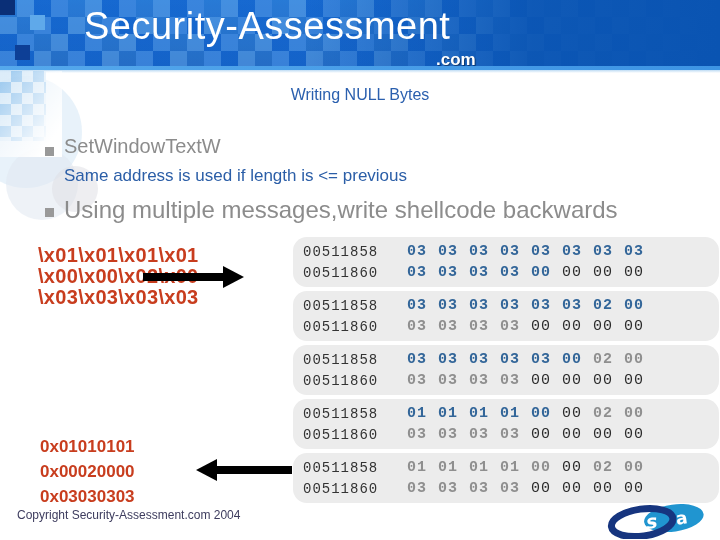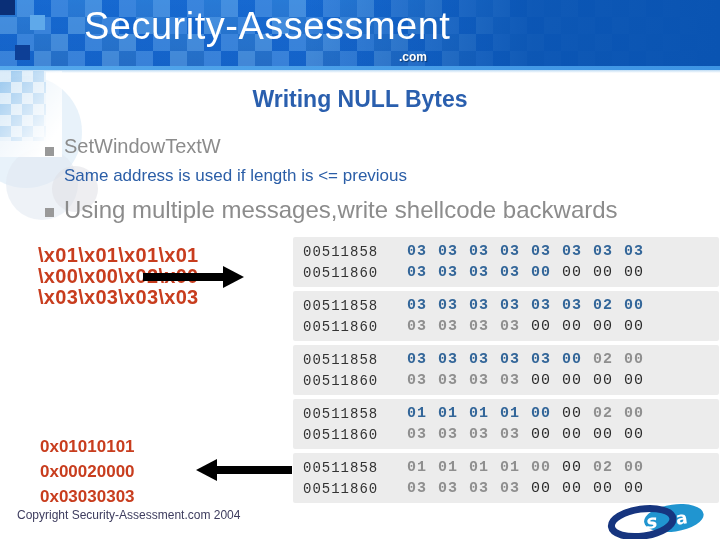--- a/index.html
+++ b/index.html
@@ -18,41 +18,41 @@
     background-size:34px 34px, 68px 68px; }
   .header-mosaic-fade { position:absolute; left:0; top:0; width:720px; height:66px;
     background:linear-gradient(90deg, rgba(10,84,178,0) 0%, rgba(10,84,178,0) 42%,
                rgba(10,84,178,0.9) 74%, #0a54b2 100%); }
   .tile { position:absolute; }
   .tile-a { left:0; top:0; width:15px; height:15px; background:#0a2f77; }
   .tile-b { left:30px; top:15px; width:15px; height:15px; background:#5fa9ea; }
   .tile-c { left:15px; top:45px; width:15px; height:15px; background:#0d3f96; }
   .brand { position:absolute; left:84px; top:5px; font-size:38px; color:#ffffff;
            letter-spacing:0.5px; white-space:nowrap; }
-  .brand-suffix { position:absolute; left:399px; top:50px; font-size:12px; font-weight:bold;
+  .brand-suffix { position:absolute; left:436px; top:50px; font-size:17px; font-weight:bold;
            color:#ffffff; text-shadow:1px 1px 1px rgba(0,0,0,0.45); }
   .header-line1 { position:absolute; left:0; top:66px; width:720px; height:4px;
            background:linear-gradient(90deg,#55a8ec,#3d94e4); }
   .header-line2 { position:absolute; left:0; top:70px; width:720px; height:3px;
            background:linear-gradient(180deg,#bfdcf4,#ffffff); }
 
   
   .left-mosaic { position:absolute; left:0; top:71px; width:46px; height:70px;
     background:repeating-conic-gradient(rgba(150,198,238,0.85) 0% 25%,
                rgba(214,233,248,0.85) 0% 50%) 0 0/22px 22px; }
   .left-mosaic-fade { position:absolute; left:0; top:71px; width:62px; height:86px;
     background:linear-gradient(125deg, rgba(255,255,255,0) 8%, #ffffff 82%); }
   .decor-circle { position:absolute; border-radius:50%; }
   .circle-1 { left:-30px; top:76px; width:112px; height:112px; background:rgba(205,227,244,0.45); }
   .circle-2 { left:6px;  top:148px; width:72px; height:72px; background:rgba(224,231,240,0.55); }
   .circle-3 { left:52px; top:166px; width:46px; height:46px; background:rgba(221,221,228,0.50); }
 
   
   .slide-title { position:absolute; left:0; top:86px; width:720px; text-align:center;
-    font-size:23px; font-weight:bold; color:#2a5fae; }
+    font-size:16px; font-weight:normal; color:#2a5fae; }
   .bullet-marker { position:absolute; width:9px; height:9px; background:#999999; }
   .bm-1 { left:45px; top:147px; }
   .bm-2 { left:45px; top:208px; }
   .bullet1-text { position:absolute; left:64px; top:135px; font-size:20px; color:#8c8c8c; white-space:nowrap; }
   .bullet1-sub  { position:absolute; left:64px; top:166px; font-size:17px; color:#2b5ea7; white-space:nowrap; }
   .bullet2-text { position:absolute; left:64px; top:196px; font-size:24px; color:#8c8c8c; white-space:nowrap;text-align:center; }
 
   
   .input-label { position:absolute; left:38px; top:245px; font-size:20px; font-weight:bold;
     color:#c83d1e; line-height:21px; letter-spacing:0.3px; }
@@ -64,21 +64,21 @@
   .arrow-right .shaft { position:absolute; left:0; top:7px; width:80px; height:8px; background:#000; }
   .arrow-right .head  { position:absolute; left:80px; top:0; width:0; height:0;
     border-left:21px solid #000; border-top:11px solid transparent; border-bottom:11px solid transparent; }
   .arrow-left { position:absolute; left:196px; top:459px; width:96px; height:22px; }
   .arrow-left .head  { position:absolute; left:0; top:0; width:0; height:0;
     border-right:21px solid #000; border-top:11px solid transparent; border-bottom:11px solid transparent; }
   .arrow-left .shaft { position:absolute; left:21px; top:7px; width:75px; height:8px; background:#000; }
 
   
   .snapshots { position:absolute; left:293px; top:237px; width:426px; }
-  .snapshot-box { background:#ececec; border-radius:2px; height:50px; margin-bottom:4px;
+  .snapshot-box { background:#ececec; border-radius:14px; height:50px; margin-bottom:4px;
     padding:4px 0 16px 10px; box-sizing:border-box; }
   .snap-row { display:flex; align-items:center; height:21px;
     font-family:"Liberation Mono", monospace; }
   .addr { font-size:14px; color:#333333; letter-spacing:1px; width:104px; flex:0 0 104px; }
   .byte { font-size:15px; font-weight:bold; letter-spacing:1px; margin-right:11px; }
   .byte.new  { color:#336699; }
   .byte.old  { color:#8f8f8f; }
   .byte.zero { color:#2b2b2b; font-weight:normal; }
 
   

